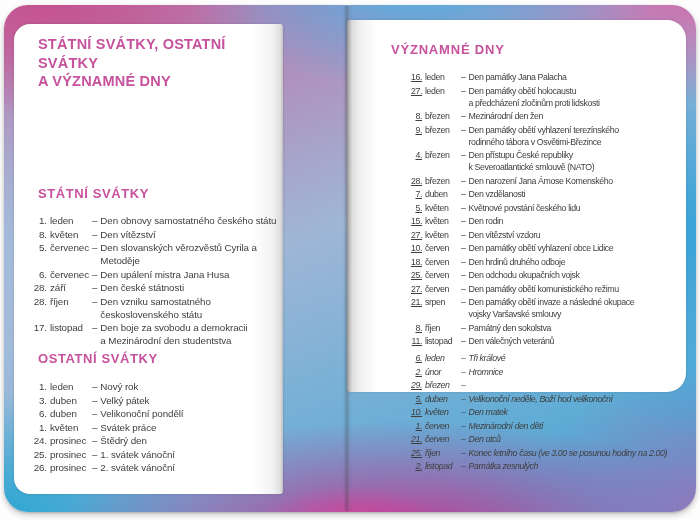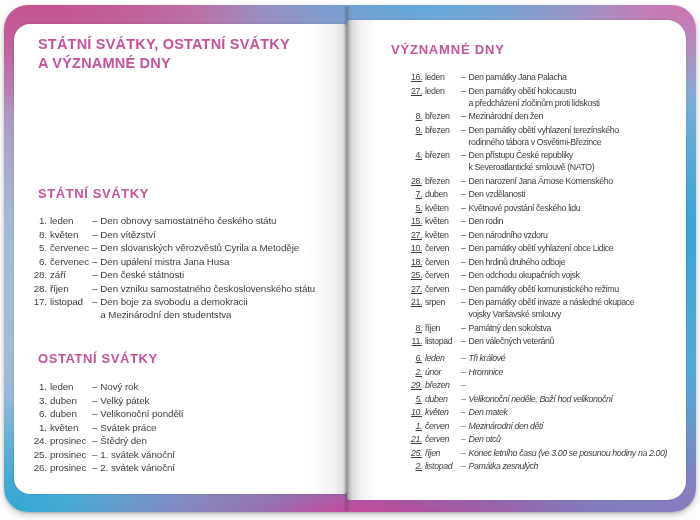--- a/index.html
+++ b/index.html
@@ -20,27 +20,27 @@
       radial-gradient(260px 200px at 102% 100%, #9377bb 0%, rgba(147,119,187,0) 72%),
       radial-gradient(120px 50px at 50% 102%, rgba(236,56,150,0.55), rgba(236,56,150,0) 75%),
       radial-gradient(500px 160px at 58% 104%, #c13e93 0%, rgba(193,62,147,0) 70%),
       radial-gradient(300px 180px at -2% 102%, #28a6d3 0%, rgba(40,166,211,0) 72%),
       radial-gradient(240px 320px at -2% 50%, #a3bedd 0%, rgba(163,190,221,0) 70%),
       linear-gradient(160deg, #bf6ba4 0%, #9fb6d6 45%, #3da7d6 100%);
     box-shadow:0 3px 6px rgba(0,0,0,0.22), 0 1px 2px rgba(0,0,0,0.15);
   }
   
   .page-left{
-    position:absolute;left:14px;top:24px;width:333px;height:470px;
+    position:absolute;left:14px;top:24px;width:269px;height:470px;
     border-radius:16px 3px 3px 16px;
     background:linear-gradient(to right,#ffffff 0%,#ffffff 88%,#f3f3f3 96%,#dedede 99%,#bfbfbf 100%);
     box-shadow:0 0 3px rgba(0,0,0,0.15);
   }
   .page-right{
-    position:absolute;left:347px;top:20px;width:339px;height:480px;
+    position:absolute;left:347px;top:20px;width:339px;height:372px;
     border-radius:3px 19px 19px 3px;
     background:linear-gradient(to right,#b9b9b9 0%,#dcdcdc 1.5%,#f1f1f1 4%,#ffffff 9%,#ffffff 100%);
     box-shadow:0 0 3px rgba(0,0,0,0.12);
   }
   .spine{
     position:absolute;left:343px;top:6px;width:9px;height:505px;
     background:linear-gradient(to right, rgba(0,0,0,0) 0%, rgba(50,50,50,0.30) 48%, rgba(90,90,90,0.18) 62%, rgba(0,0,0,0) 100%);
     pointer-events:none;
   }
   
@@ -296,21 +296,21 @@
         </span>
         <span class="dash">–</span>
         <span class="desc">Den rodin</span>
       </div>
       <div class="row">
         <span class="date">
           <span class="num">27.</span>
           <span class="month">květen</span>
         </span>
         <span class="dash">–</span>
-        <span class="desc">Den národního vzdoru</span>
+        <span class="desc">Den vítězství vzdoru</span>
       </div>
       <div class="row">
         <span class="date">
           <span class="num">10.</span>
           <span class="month">červen</span>
         </span>
         <span class="dash">–</span>
         <span class="desc">Den památky obětí vyhlazení obce Lidice</span>
       </div>
       <div class="row">

